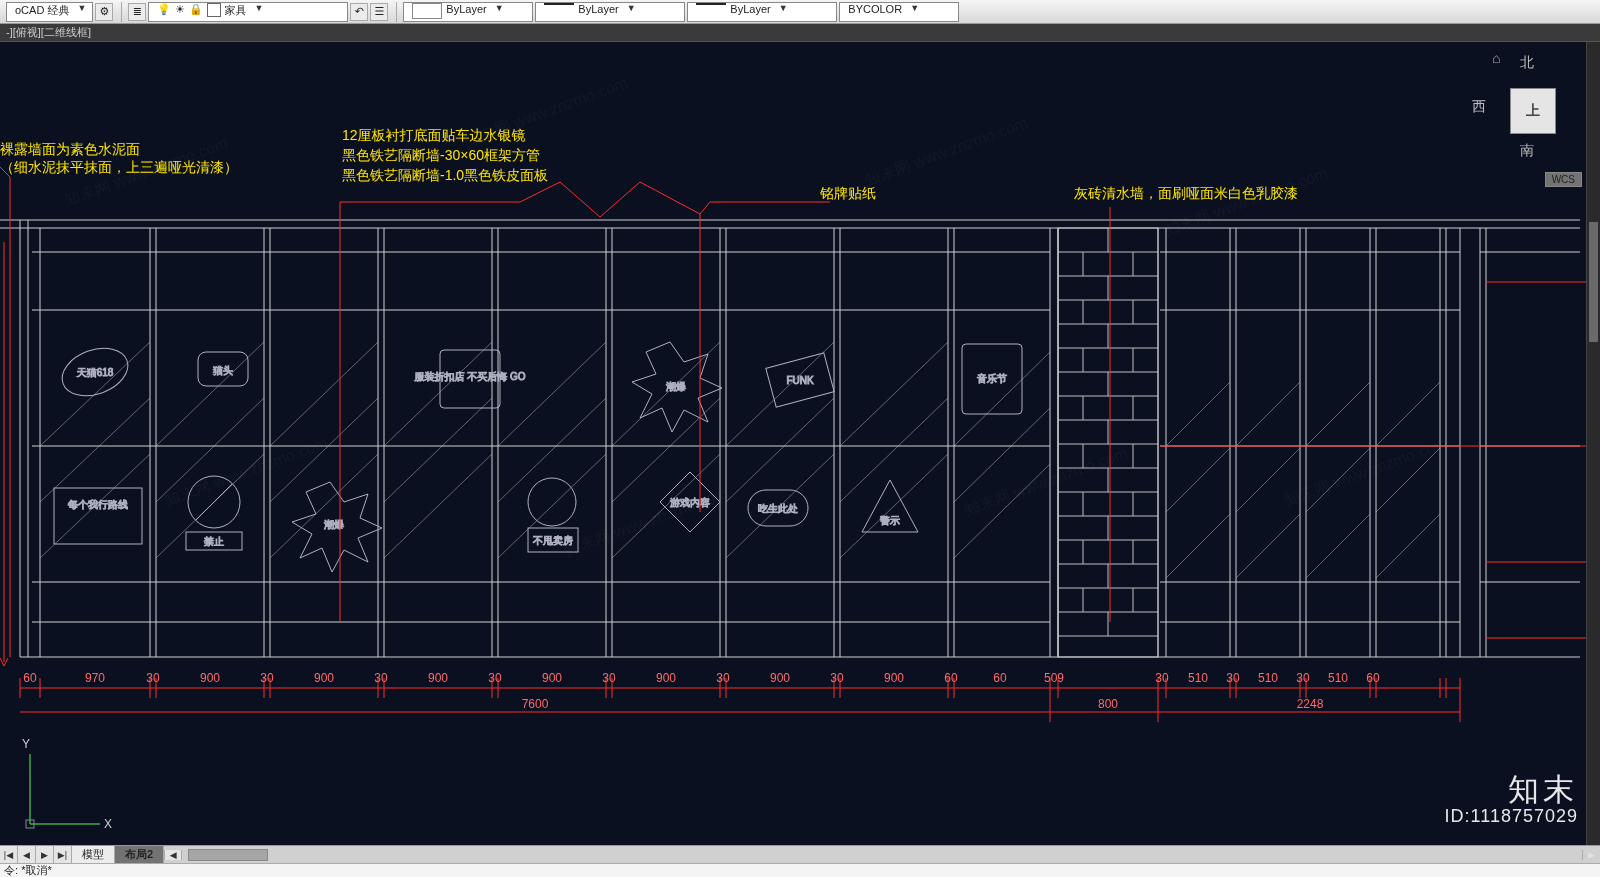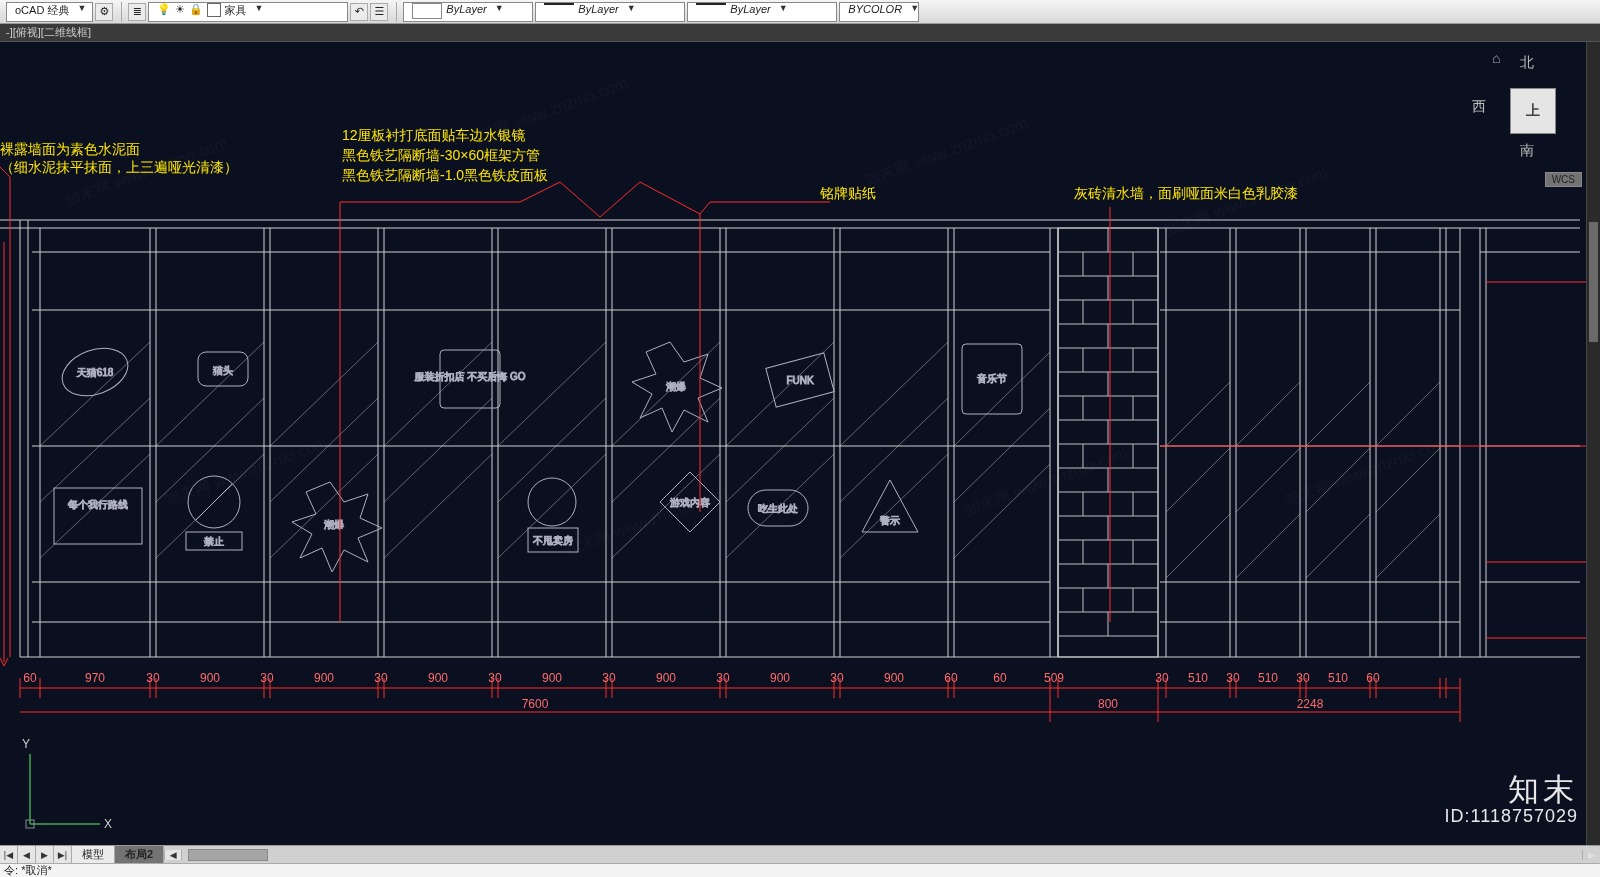--- a/index.html
+++ b/index.html
@@ -108,37 +108,37 @@
       <span>💡</span>
       <span>☀</span>
       <span>🔒</span>
       <span class="layerswatch"></span>
       <span>家具</span>
       <span class="arrow">▼</span>
     </div>
     <span class="ticon">↶</span>
     <span class="ticon">☰</span>
   </div>
-  <div class="seg" style="border-left:1px solid #aaa;padding-left:6px;font-style:italic;">
+  <div class="seg" style="border-left:1px solid #aaa;padding-left:6px;">
     <div class="dd" style="width:130px;">
       <span class="sw color"></span>
       <span>ByLayer</span>
       <span class="arrow">▼</span>
     </div>
     <div class="dd" style="width:150px;">
       <span class="linetype-prev"></span>
       <span>ByLayer</span>
       <span class="arrow">▼</span>
     </div>
     <div class="dd" style="width:150px;">
       <span class="lineweight-prev"></span>
       <span>ByLayer</span>
       <span class="arrow">▼</span>
     </div>
-    <div class="dd" style="width:80px;">
+    <div class="dd" style="width:120px;">
       <span>BYCOLOR</span>
       <span class="arrow">▼</span>
     </div>
   </div>
 </div>
 
 <div class="vplabel">
   <span>-][俯视][二维线框]</span>
 </div>
 

